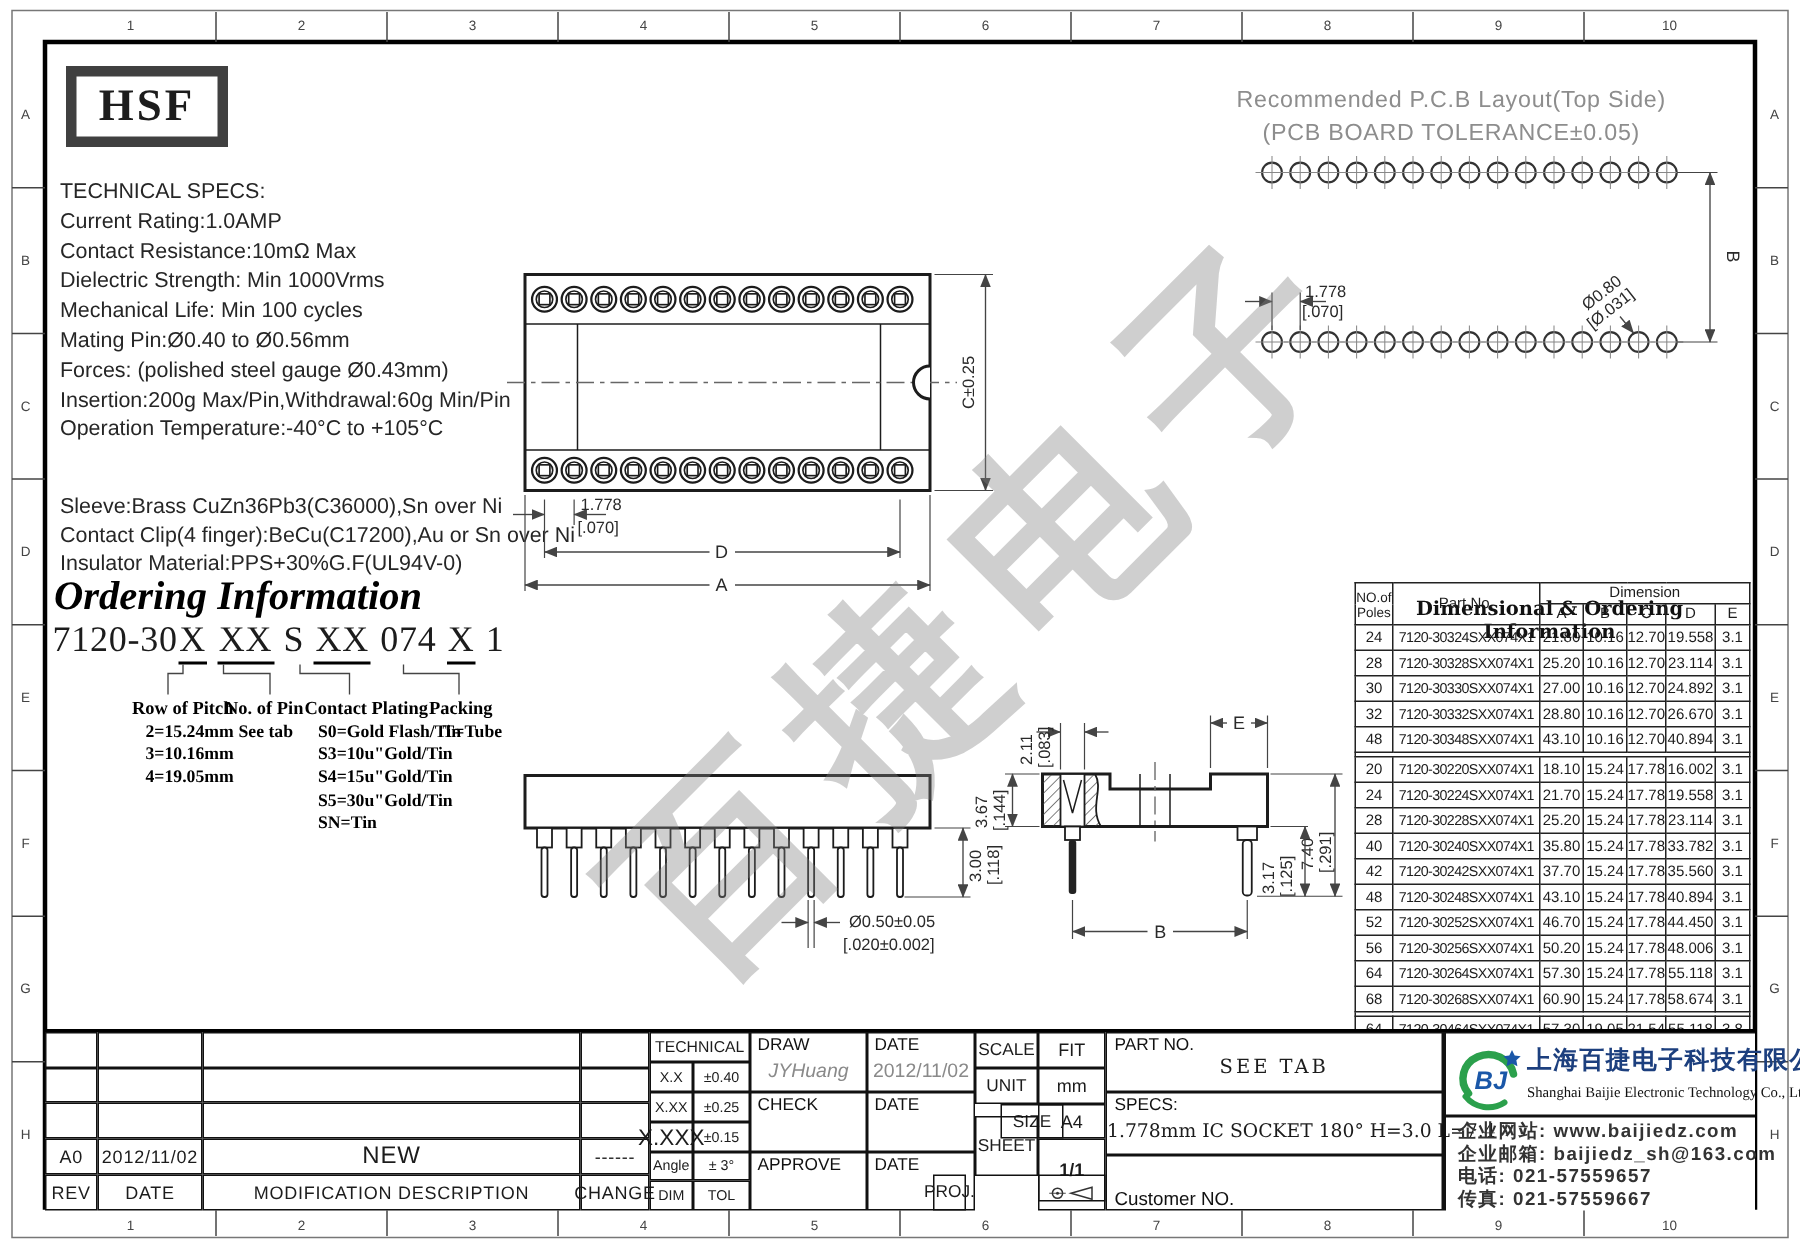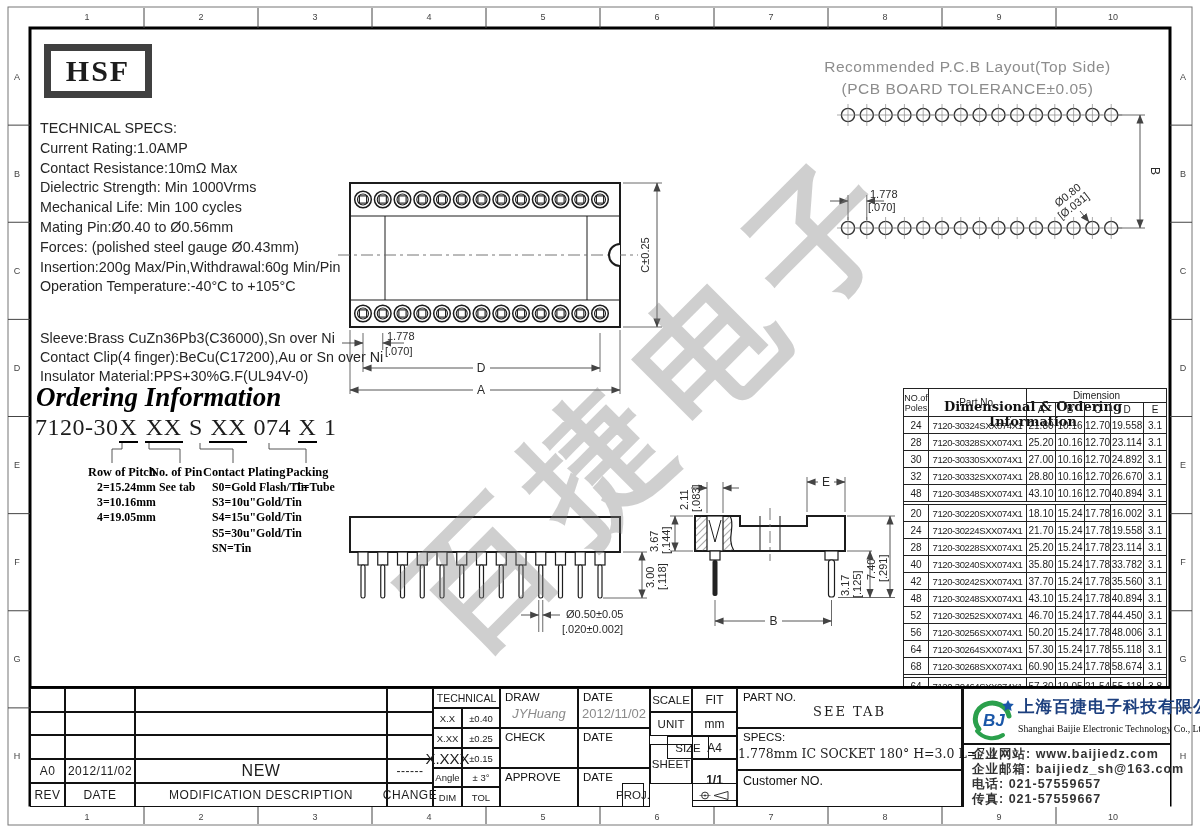--- a/index.html
+++ b/index.html
@@ -799,21 +799,21 @@
     </div>
 
     <div class="tbc" style="left:707px;top:0;width:225px;height:40px">
       <span class="tbl" style="left:5px;top:2px">PART NO.</span>
       <span style="font-family:'DejaVu Serif',serif;font-size:13px;letter-spacing:2px;margin-top:6px">SEE TAB</span>
     </div>
     <div class="tbc" style="left:707px;top:40px;width:225px;height:42px;justify-content:flex-start;align-items:flex-start;flex-direction:column">
       <span class="tbl" style="position:static;padding:2px 0 0 5px">SPECS:</span>
       <span style="font-family:'DejaVu Serif',serif;font-size:12.5px;padding:3px 0 0 0">1.778mm IC SOCKET 180° H=3.0 L=7.4</span>
     </div>
-    <div class="tbc" style="left:707px;top:82px;width:225px;height:37px;justify-content:flex-start;align-items:flex-start">
+    <div class="tbc" style="left:707px;top:82px;width:225px;height:37px;justify-content:flex-start;align-items:flex-end">
       <span class="tbl" style="position:static;padding:3px 0 0 5px;font-size:12.5px">Customer NO.</span>
     </div>
 
     <div class="tbc" style="left:932px;top:0;width:208px;height:56px;border-width:1px 0 1px 2px">
       <svg class="abs" style="left:5px;top:6px" width="46" height="46">
         <path d="M10,34 A17,16 0 1 1 40,21" fill="none" stroke="#2ba04c" stroke-width="5" stroke-linecap="round"></path>
         <path d="M8,36 A19,18 0 0 0 34,40" fill="none" stroke="#2ba04c" stroke-width="4" stroke-linecap="round"></path>
         <text x="14" y="31" font-size="17" font-weight="bold" font-style="italic" fill="#1a57a8" font-family="Liberation Sans,sans-serif">BJ</text>
         <path d="M39,5 l1.8,3.6 4,.5 -2.9,2.8 .7,4 -3.6-1.9 -3.6,1.9 .7-4 -2.9-2.8 4-.5 Z" fill="#1a57a8"></path>
       </svg>

